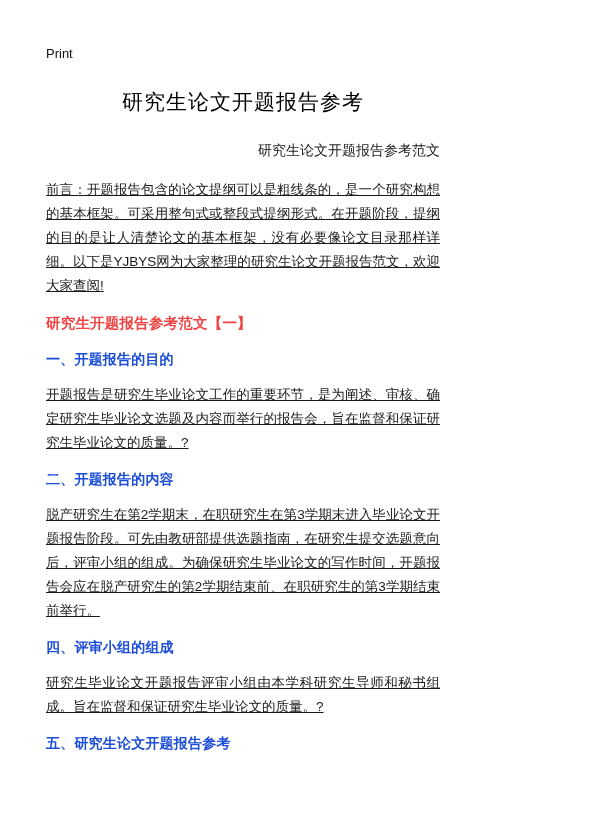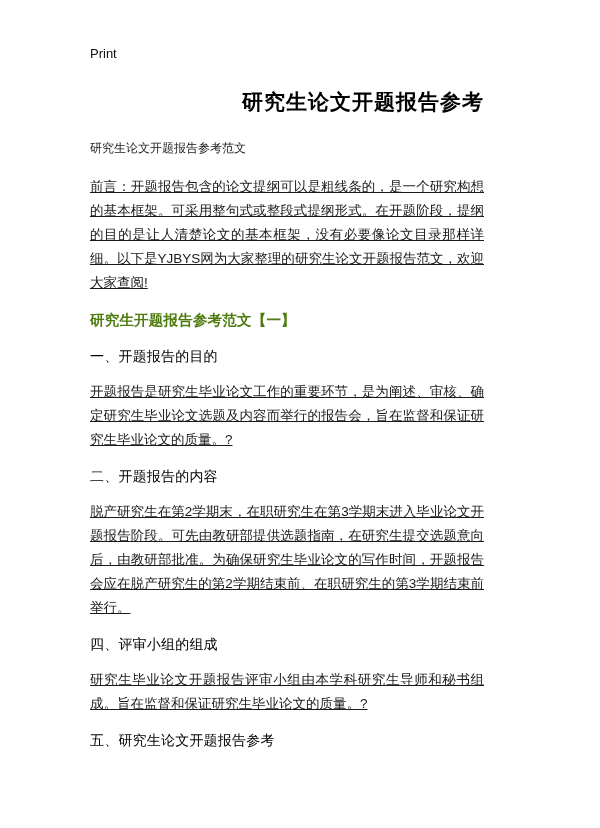--- a/index.html
+++ b/index.html
@@ -13,64 +13,64 @@
     font-family: "Liberation Sans", sans-serif;
     color: #1a1a1a;
     overflow: hidden;
   }
   .page {
     width: 486px;
     height: 828px;
     box-sizing: border-box;
     padding: 44px 46px 12px 46px;
     position: relative;
-    margin-left: 44px;
   }
   .print-link {
     font-size: 13px;
     color: #111111;
     margin: 0 0 26px 0;
     line-height: 1.2;
     cursor: pointer;
     display: inline-block;
   }
   h1.doc-title {
     font-size: 21px;
-    font-weight: bold;
-    text-align: right;
+    font-weight: normal;
+    text-align: center;
     margin: 0 0 22px 0;
     letter-spacing: 1px;
     color: #000000;
   }
   p.lead {
-    font-size: 12px;
+    font-size: 14px;
     line-height: 1.75;
     margin: 0 0 16px 0;
     color: #1a1a1a;
+    text-align: right;
   }
   p.para {
     font-size: 13.5px;
     line-height: 1.78;
     margin: 0 0 16px 0;
     text-align: justify;
     color: #1a1a1a;
     text-decoration: underline;
   }
   h2.sec-main {
     font-size: 14.5px;
     font-weight: bold;
     margin: 0 0 18px 0;
-    color: #4d7c0f;
+    color: #ef4444;
     letter-spacing: 0.2px;
   }
   h3.sec-sub {
     font-size: 14px;
-    font-weight: normal;
+    font-weight: bold;
     margin: 0 0 14px 0;
-    color: #000000;
+    color: #1d4ed8;
     letter-spacing: 0.2px;
   }
 </style>
 </head>
 <body>
 
 <div class="page">
 
   <div class="print-link">Print</div>
 
@@ -80,21 +80,21 @@
 
   <p class="para">前言：开题报告包含的论文提纲可以是粗线条的，是一个研究构想的基本框架。可采用整句式或整段式提纲形式。在开题阶段，提纲的目的是让人清楚论文的基本框架，没有必要像论文目录那样详细。以下是YJBYS网为大家整理的研究生论文开题报告范文，欢迎大家查阅!</p>
 
   <h2 class="sec-main">研究生开题报告参考范文【一】</h2>
 
   <h3 class="sec-sub">一、开题报告的目的</h3>
   <p class="para">开题报告是研究生毕业论文工作的重要环节，是为阐述、审核、确定研究生毕业论文选题及内容而举行的报告会，旨在监督和保证研究生毕业论文的质量。?</p>
 
   <h3 class="sec-sub">二、开题报告的内容</h3>
 
-  <p class="para">脱产研究生在第2学期末，在职研究生在第3学期末进入毕业论文开题报告阶段。可先由教研部提供选题指南，在研究生提交选题意向后，由教研部批准。为确保研究生毕业论文的写作时间，开题报告会应在脱产研究生的第2学期结束前、在职研究生的第3学期结束前举行。</p>
+  <p class="para">脱产研究生在第2学期末，在职研究生在第3学期末进入毕业论文开题报告阶段。可先由教研部提供选题指南，在研究生提交选题意向后，评审小组的组成。为确保研究生毕业论文的写作时间，开题报告会应在脱产研究生的第2学期结束前、在职研究生的第3学期结束前举行。</p>
 
   <h3 class="sec-sub">四、评审小组的组成</h3>
   <p class="para">研究生毕业论文开题报告评审小组由本学科研究生导师和秘书组成。旨在监督和保证研究生毕业论文的质量。?</p>
 
   <h3 class="sec-sub">五、研究生论文开题报告参考</h3>
   
 
 </div>
 
 </body></html>

